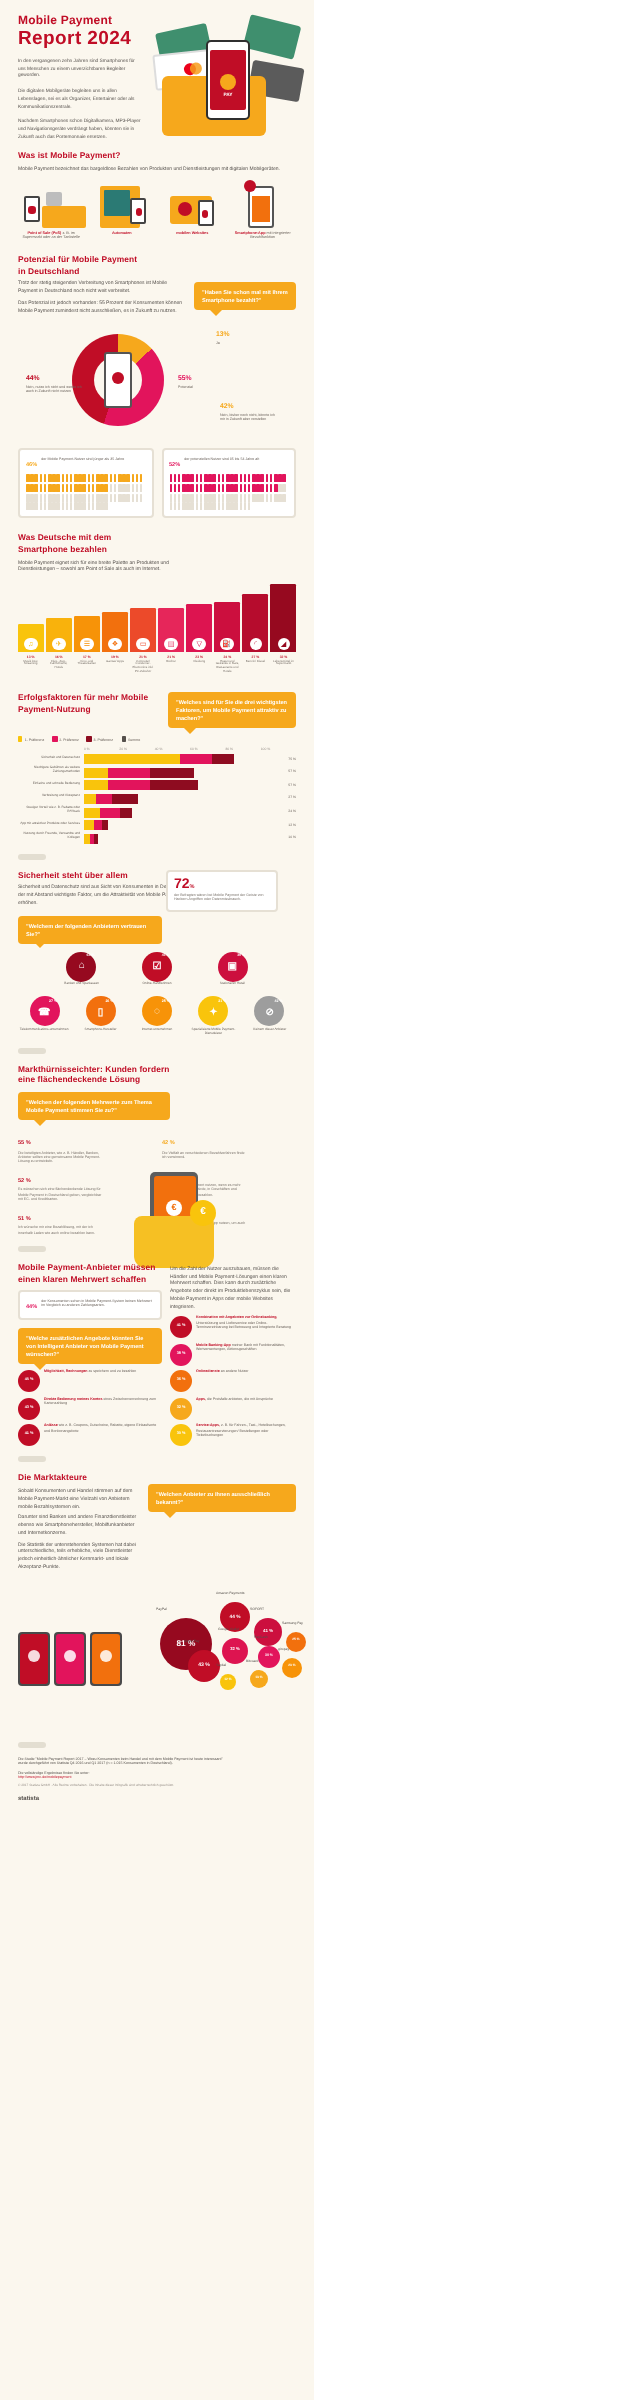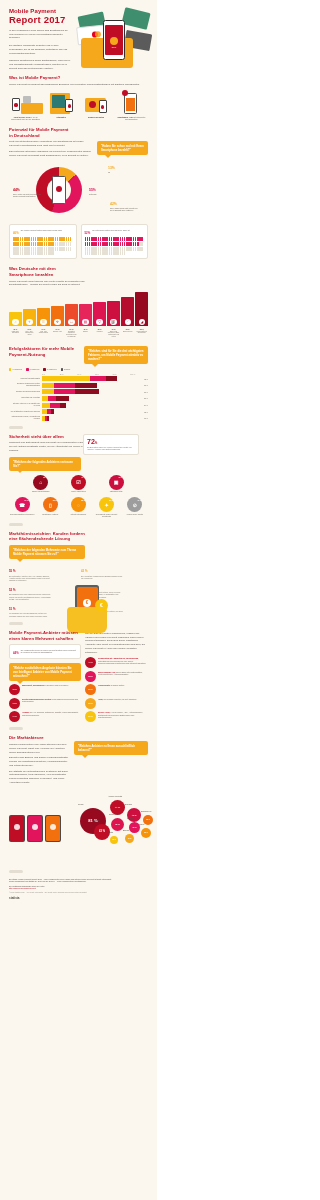--- a/index.html
+++ b/index.html
@@ -149,21 +149,21 @@
   .ph3 .s .cc{position:absolute;left:50%;top:8px;margin-left:-3px;width:6px;height:6px;
     border-radius:50%;background:rgba(255,255,255,.85);}
 </style>
 </head>
 <body>
 
 <div class="page">
 
   <div class="header">
     <div class="title1">Mobile Payment</div>
-    <div class="title2">Report 2017</div>
+    <div class="title2">Report 2024</div>
     <div class="htext">In den vergangenen zehn Jahren sind Smartphones für uns Menschen zu einem unverzichtbaren Begleiter geworden.</div>
     <div class="htext">Die digitalen Mobilgeräte begleiten uns in allen Lebenslagen, sei es als Organizer, Entertainer oder als Kommunikationszentrale.</div>
     <div class="htext">Nachdem Smartphones schon Digitalkamera, MP3-Player und Navigationsgeräte verdrängt haben, könnten sie in Zukunft auch das Portemonnaie ersetzen.</div>
 
     <div class="hero">
       <div class="card" style="left:4px;top:8px;width:26px;height:17px;background:#3f8f6e;transform:rotate(-12deg);"></div>
       <div class="card" style="left:48px;top:4px;width:26px;height:17px;background:#3f8f6e;transform:rotate(14deg);"></div>
       <div class="card" style="left:2px;top:20px;width:28px;height:18px;background:#fff;border:.5px solid #ddd;transform:rotate(-6deg);">
         <div style="position:absolute;right:3px;top:5px;width:9px;height:6px;">
           <span style="position:absolute;left:0;width:6px;height:6px;border-radius:50%;background:#eb001b;"></span>

